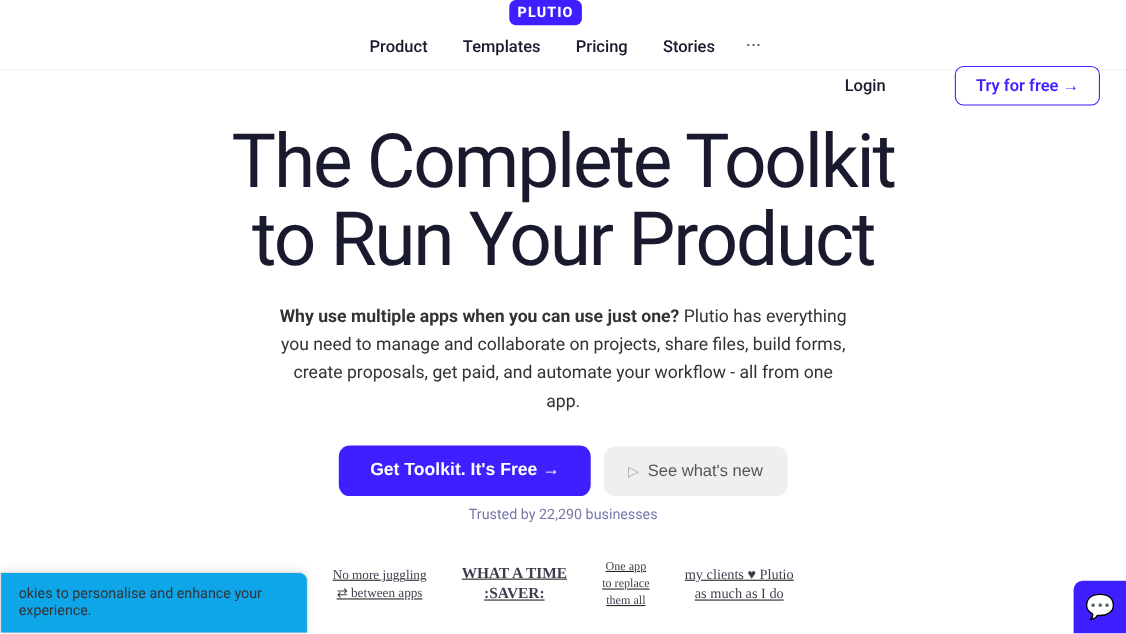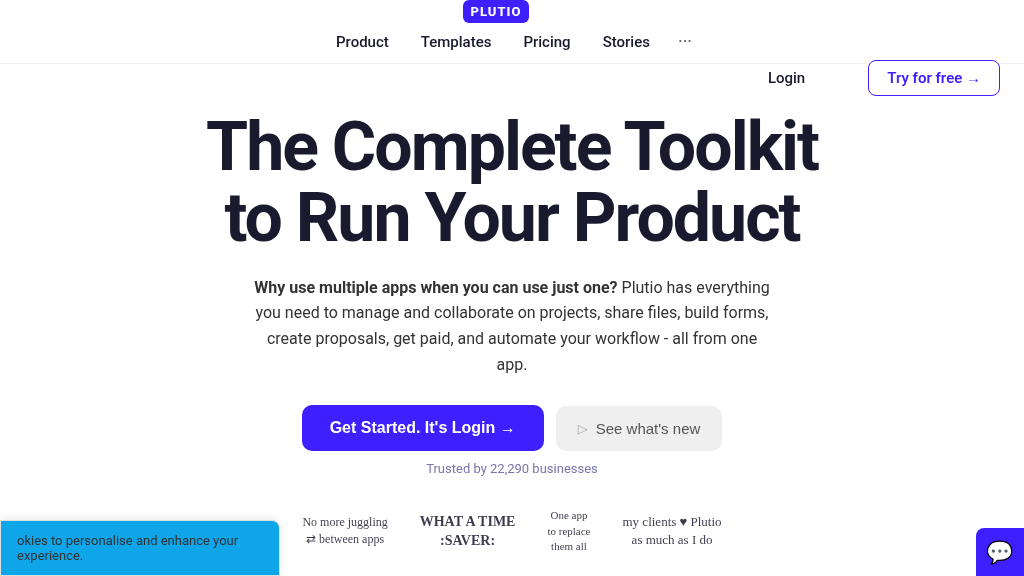--- a/index.html
+++ b/index.html
@@ -99,21 +99,21 @@
     }
 
     
     .hero {
       text-align: center;
       padding: 48px 40px 0;
     }
 
     .hero-title {
       font-size: 68px;
-      font-weight: 700;
+      font-weight: 400;
       color: #1a1a2e;
       line-height: 1.05;
       margin-bottom: 20px;
       letter-spacing: -2px;
     }
 
     .hero-subtitle {
       font-size: 16px;
       color: #333;
       max-width: 520px;
@@ -167,20 +167,21 @@
       margin-bottom: 32px;
     }
 
     
     .handwriting-section {
       display: flex;
       justify-content: center;
       gap: 32px;
       align-items: center;
       padding: 0 40px;
+      text-decoration: underline;
     }
 
     .handwriting-badge {
       font-family: 'Comic Sans MS', 'Chalkboard SE', cursive;
       font-size: 13px;
       color: #1a1a2e;
       text-align: center;
       line-height: 1.4;
       opacity: 0.85;
     }
@@ -249,21 +250,21 @@
 
 <section class="hero">
   <h1 class="hero-title">
     <span>The Complete Toolkit</span><br>
     <span>to Run Your Product</span>
   </h1>
   <p class="hero-subtitle">
     <strong>Why use multiple apps when you can use just one?</strong><span> Plutio has everything you need to manage and collaborate on projects, share files, build forms, create proposals, get paid, and automate your workflow - all from one app.</span>
   </p>
   <div class="hero-cta">
-    <button class="get-started-btn">Get Started. It's Login →</button>
+    <button class="get-started-btn">Get Toolkit. It's Free →</button>
     <button class="see-whats-new-btn">
       <span style="color:#aaa; font-size:13px;">▷</span>
       <span>See what's new</span>
     </button>
   </div>
   <p class="trusted-text">Trusted by 22,290 businesses</p>
 </section>
 
 <div class="handwriting-section">
   <div class="handwriting-badge" style="font-size:12px;">No more juggling<br><span>⇄</span> between apps</div>

